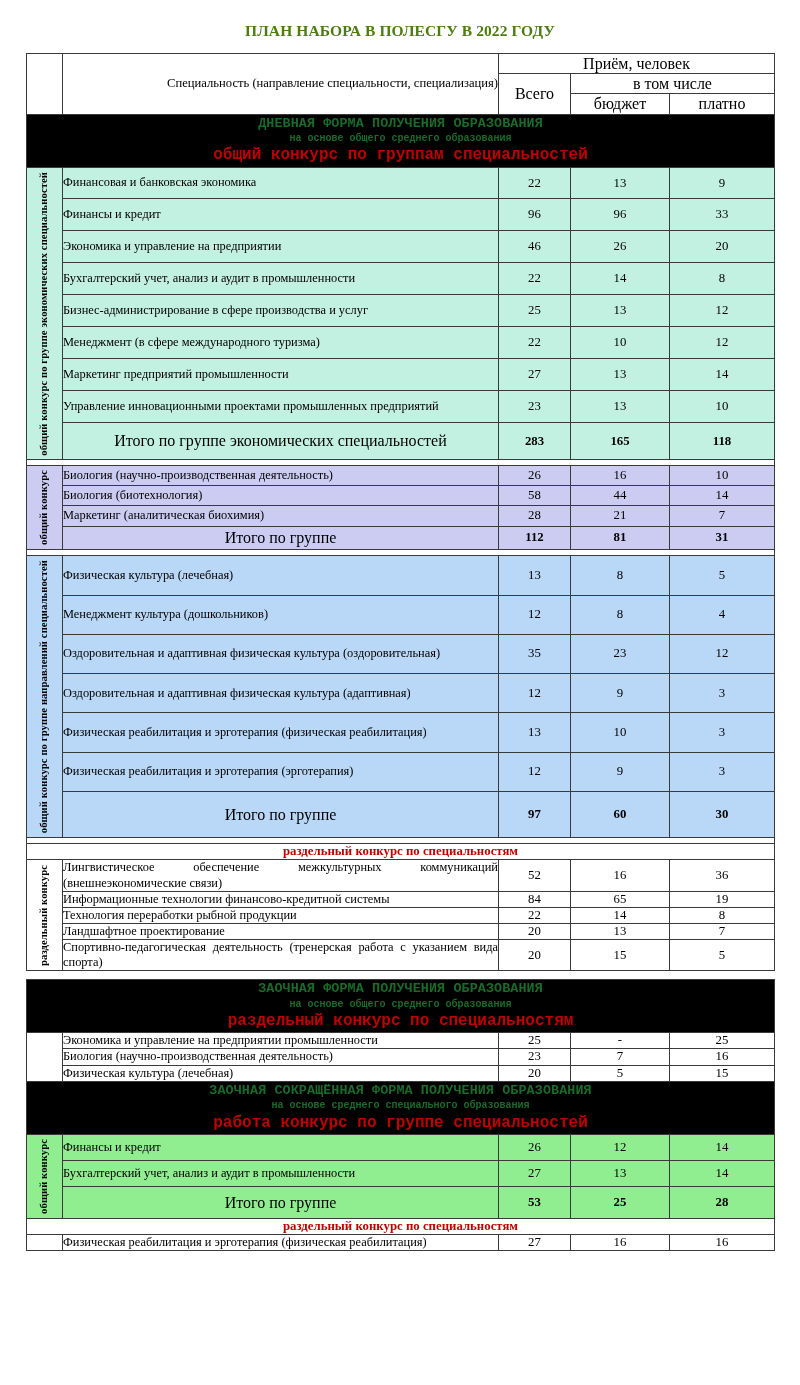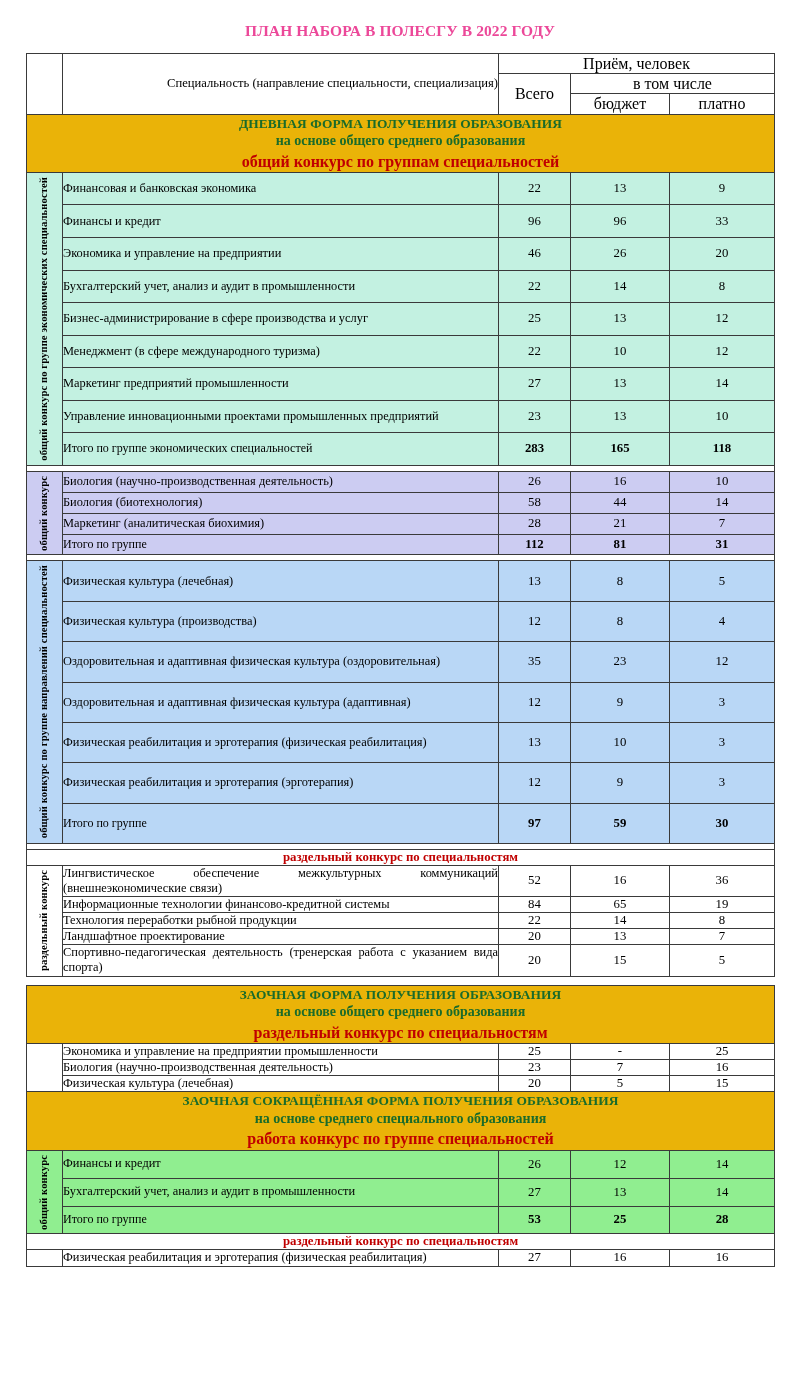--- a/index.html
+++ b/index.html
@@ -19,21 +19,21 @@
     width: 800px;
     box-sizing: border-box;
     padding: 0 26px 0 26px;
   }
 
   
   .doc-title {
     text-align: center;
     font-weight: bold;
     font-size: 15.5px;
-    color: #ec4899;
+    color: #4d7c0f;
     letter-spacing: 0.1px;
     padding: 22px 0 14px 0;
     line-height: 1.1;
   }
 
   
   table.plan {
     border-collapse: collapse;
     table-layout: fixed;
     width: 748px;
@@ -65,33 +65,34 @@
     padding: 5px 4px;
     font-size: 16px;
     line-height: 1.2;
   }
 
   
   .banner {
     text-align: center;
     padding: 7px 10px 8px 10px;
     line-height: 1.32;
-    background: #eab308;
+    background: #000000;
+    font-family: Liberation Mono, monospace;
   }
   .banner .b1 {
     display: block;
     font-weight: bold;
     font-size: 13.4px;
     color: #1a6b2a;
     letter-spacing: 0.1px;
   }
   .banner .b2 {
     display: block;
     font-weight: bold;
-    font-size: 14px;
+    font-size: 10px;
     color: #1a6b2a;
   }
   .banner .b3 {
     display: block;
     font-weight: bold;
     font-size: 16px;
     color: #c00000;
   }
   .banner-sub {
     text-align: center;
@@ -113,24 +114,24 @@
     line-height: 1.22;
     font-size: 12.4px;
     margin-top: 24px;
   }
   .c-spec.plain { text-align: left; }
   .c-num {
     text-align: center;
     font-size: 12.8px;
   }
   .c-total-label {
-    text-align: left;
+    text-align: center;
     padding: 4px 10px 4px 8px;
     font-weight: bold;
-    font-size: 12px;
+    font-size: 16px;
   }
   .c-num.bold { font-weight: bold; }
 
   
   .rot-cell {
     text-align: center;
     padding: 0;
     position: relative;
   }
   .rot-inner {
@@ -298,21 +299,21 @@
       <tr class="tint-blue">
         <td rowspan="7" class="rot-cell tint-blue">
           <div class="rot-inner">общий конкурс по группе направлений специальностей</div>
         </td>
         <td class="c-spec plain tint-blue">Физическая культура (лечебная)</td>
         <td class="c-num tint-blue">13</td>
         <td class="c-num tint-blue">8</td>
         <td class="c-num tint-blue">5</td>
       </tr>
       <tr class="tint-blue">
-        <td class="c-spec plain tint-blue">Физическая культура (производства)</td>
+        <td class="c-spec plain tint-blue">Менеджмент культура (дошкольников)</td>
         <td class="c-num tint-blue">12</td>
         <td class="c-num tint-blue">8</td>
         <td class="c-num tint-blue">4</td>
       </tr>
       <tr class="tint-blue">
         <td class="c-spec plain tint-blue">Оздоровительная и адаптивная физическая культура (оздоровительная)</td>
         <td class="c-num tint-blue">35</td>
         <td class="c-num tint-blue">23</td>
         <td class="c-num tint-blue">12</td>
       </tr>
@@ -330,21 +331,21 @@
       </tr>
       <tr class="tint-blue">
         <td class="c-spec plain tint-blue">Физическая реабилитация и эрготерапия (эрготерапия)</td>
         <td class="c-num tint-blue">12</td>
         <td class="c-num tint-blue">9</td>
         <td class="c-num tint-blue">3</td>
       </tr>
       <tr class="tint-blue">
         <td class="c-total-label tint-blue">Итого по группе</td>
         <td class="c-num bold tint-blue">97</td>
-        <td class="c-num bold tint-blue">59</td>
+        <td class="c-num bold tint-blue">60</td>
         <td class="c-num bold tint-blue">30</td>
       </tr>
 
       <tr class="spacer-row">
           <td colspan="5"></td>
         </tr>
 
       <tr>
         <td colspan="5" class="banner-sub">
           <span class="b3">раздельный конкурс по специальностям</span>

